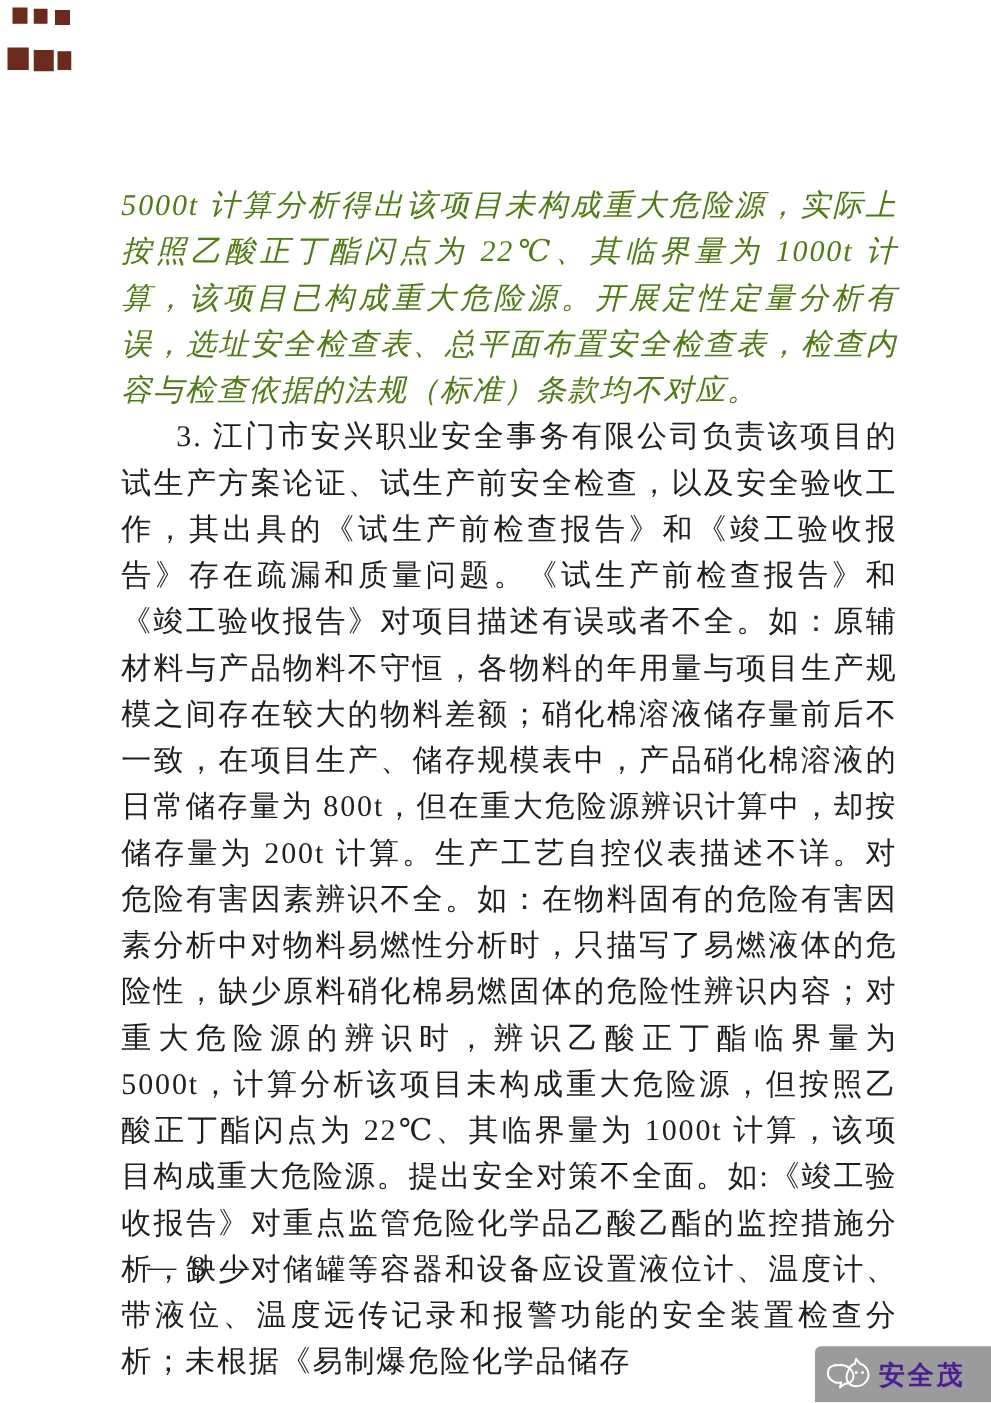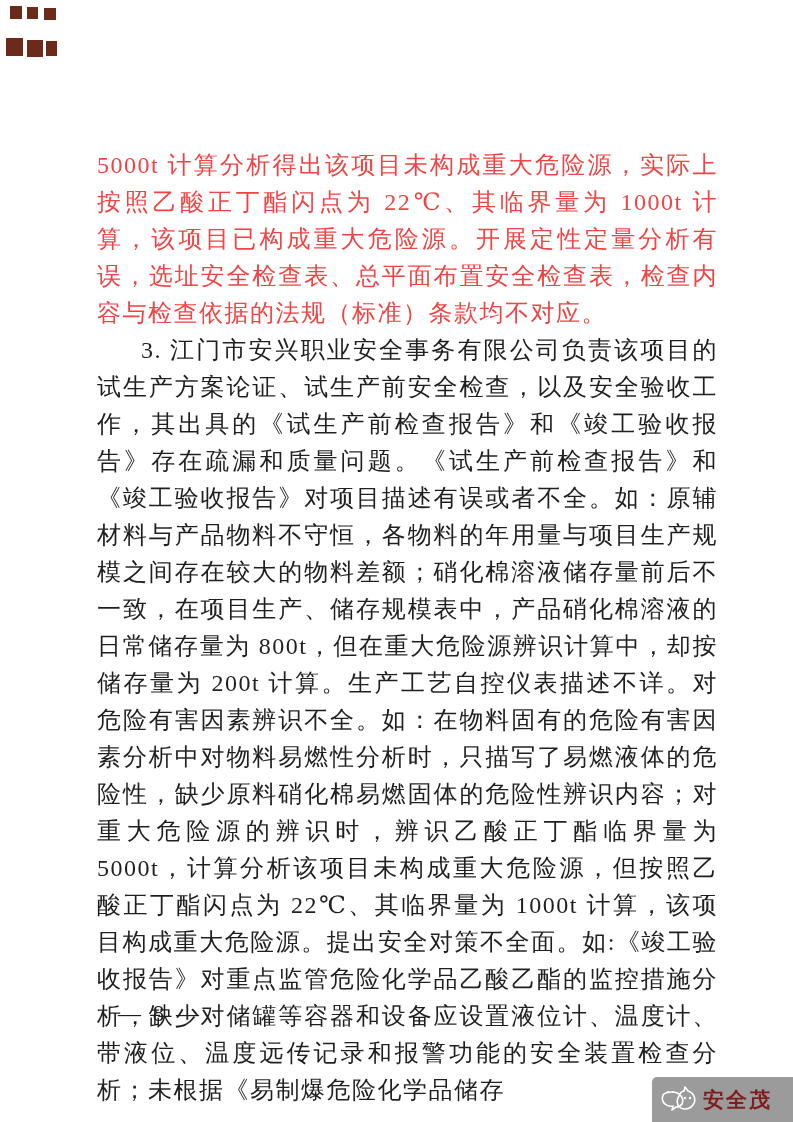--- a/index.html
+++ b/index.html
@@ -79,21 +79,21 @@
   <div class="artifact-cluster">
     <span class="artifact-square" style="left: 10px; top: 6px; width: 12px; height: 13px; background: rgb(107, 42, 26);"></span>
     <span class="artifact-square" style="left: 27px; top: 7px; width: 11px; height: 12px; background: rgb(107, 42, 26);"></span>
     <span class="artifact-square" style="left: 44px; top: 8px; width: 12px; height: 12px; background: rgb(107, 42, 26);"></span>
     <span class="artifact-square" style="left: 6px; top: 38px; width: 17px; height: 18px; background: rgb(107, 42, 26);"></span>
     <span class="artifact-square" style="left: 27px; top: 40px; width: 16px; height: 17px; background: rgb(107, 42, 26);"></span>
     <span class="artifact-square" style="left: 46px; top: 41px; width: 11px; height: 15px; background: rgb(107, 42, 26);"></span>
   </div>
 
   <div class="textblock">
-    <p style="color: #ef4444;">5000t 计算分析得出该项目未构成重大危险源，实际上按照乙酸正丁酯闪点为 22℃、其临界量为 1000t 计算，该项目已构成重大危险源。开展定性定量分析有误，选址安全检查表、总平面布置安全检查表，检查内容与检查依据的法规（标准）条款均不对应。</p>
+    <p style="color: #4d7c0f; font-style: italic;">5000t 计算分析得出该项目未构成重大危险源，实际上按照乙酸正丁酯闪点为 22℃、其临界量为 1000t 计算，该项目已构成重大危险源。开展定性定量分析有误，选址安全检查表、总平面布置安全检查表，检查内容与检查依据的法规（标准）条款均不对应。</p>
     <p class="indented" style="color: rgb(31, 31, 31);">3. 江门市安兴职业安全事务有限公司负责该项目的试生产方案论证、试生产前安全检查，以及安全验收工作，其出具的《试生产前检查报告》和《竣工验收报告》存在疏漏和质量问题。《试生产前检查报告》和《竣工验收报告》对项目描述有误或者不全。如：原辅材料与产品物料不守恒，各物料的年用量与项目生产规模之间存在较大的物料差额；硝化棉溶液储存量前后不一致，在项目生产、储存规模表中，产品硝化棉溶液的日常储存量为 800t，但在重大危险源辨识计算中，却按储存量为 200t 计算。生产工艺自控仪表描述不详。对危险有害因素辨识不全。如：在物料固有的危险有害因素分析中对物料易燃性分析时，只描写了易燃液体的危险性，缺少原料硝化棉易燃固体的危险性辨识内容；对重大危险源的辨识时，辨识乙酸正丁酯临界量为 5000t，计算分析该项目未构成重大危险源，但按照乙酸正丁酯闪点为 22℃、其临界量为 1000t 计算，该项目构成重大危险源。提出安全对策不全面。如:《竣工验收报告》对重点监管危险化学品乙酸乙酯的监控措施分析，缺少对储罐等容器和设备应设置液位计、温度计、带液位、温度远传记录和报警功能的安全装置检查分析；未根据《易制爆危险化学品储存</p>
   </div>
 
   <div class="page-number" style="color: rgb(31, 31, 31);">— 8 —</div>
 
   <div class="watermark-bar" style="background: rgb(155, 155, 155);">
     <span class="watermark-icon">
       <svg width="38" height="34" viewBox="0 0 38 34">
         <g fill="none" stroke="#ffffff" stroke-width="1.6" stroke-linecap="round" stroke-linejoin="round">
 
@@ -101,16 +101,16 @@
 
           <path d="M20 13 q1 -4 5 -5 l1 -4 l3 4 q4 1 6 5 q2 5 -1 9 q-3 4 -8 4 q-5 0 -7 -4 q-2 -4 1 -9 z"></path>
 
           <circle cx="9" cy="9" r="1" fill="#ffffff" stroke="none"></circle>
           <circle cx="14" cy="9" r="1" fill="#ffffff" stroke="none"></circle>
           <circle cx="26" cy="15" r="1.2" fill="#ffffff" stroke="none"></circle>
           <circle cx="31" cy="15" r="1.2" fill="#ffffff" stroke="none"></circle>
         </g>
       </svg>
     </span>
-    <span class="watermark-brand" style="color: #7f1d1d;">安全茂</span>
+    <span class="watermark-brand" style="color: #4c1d95;">安全茂</span>
   </div>
 
 </div>
 
 </body></html>

